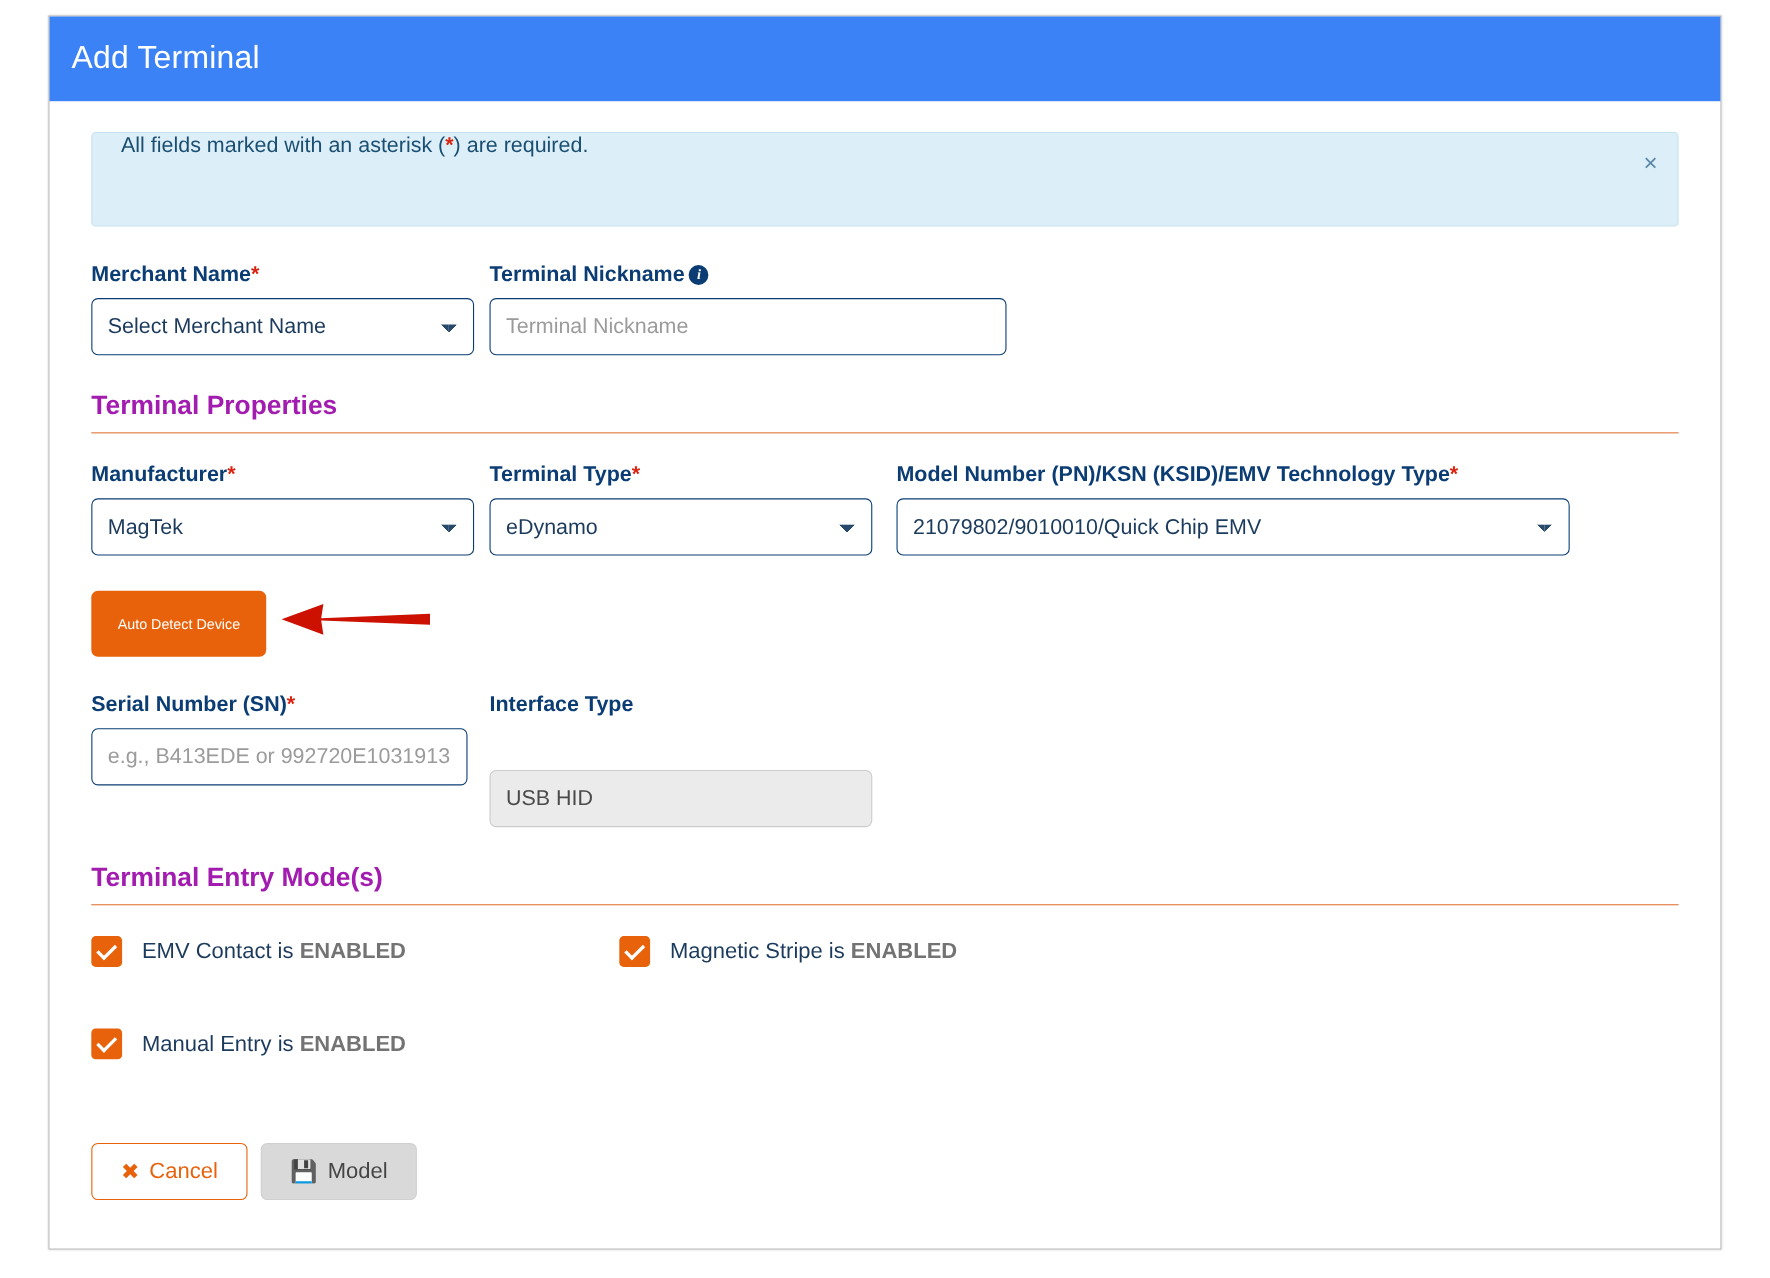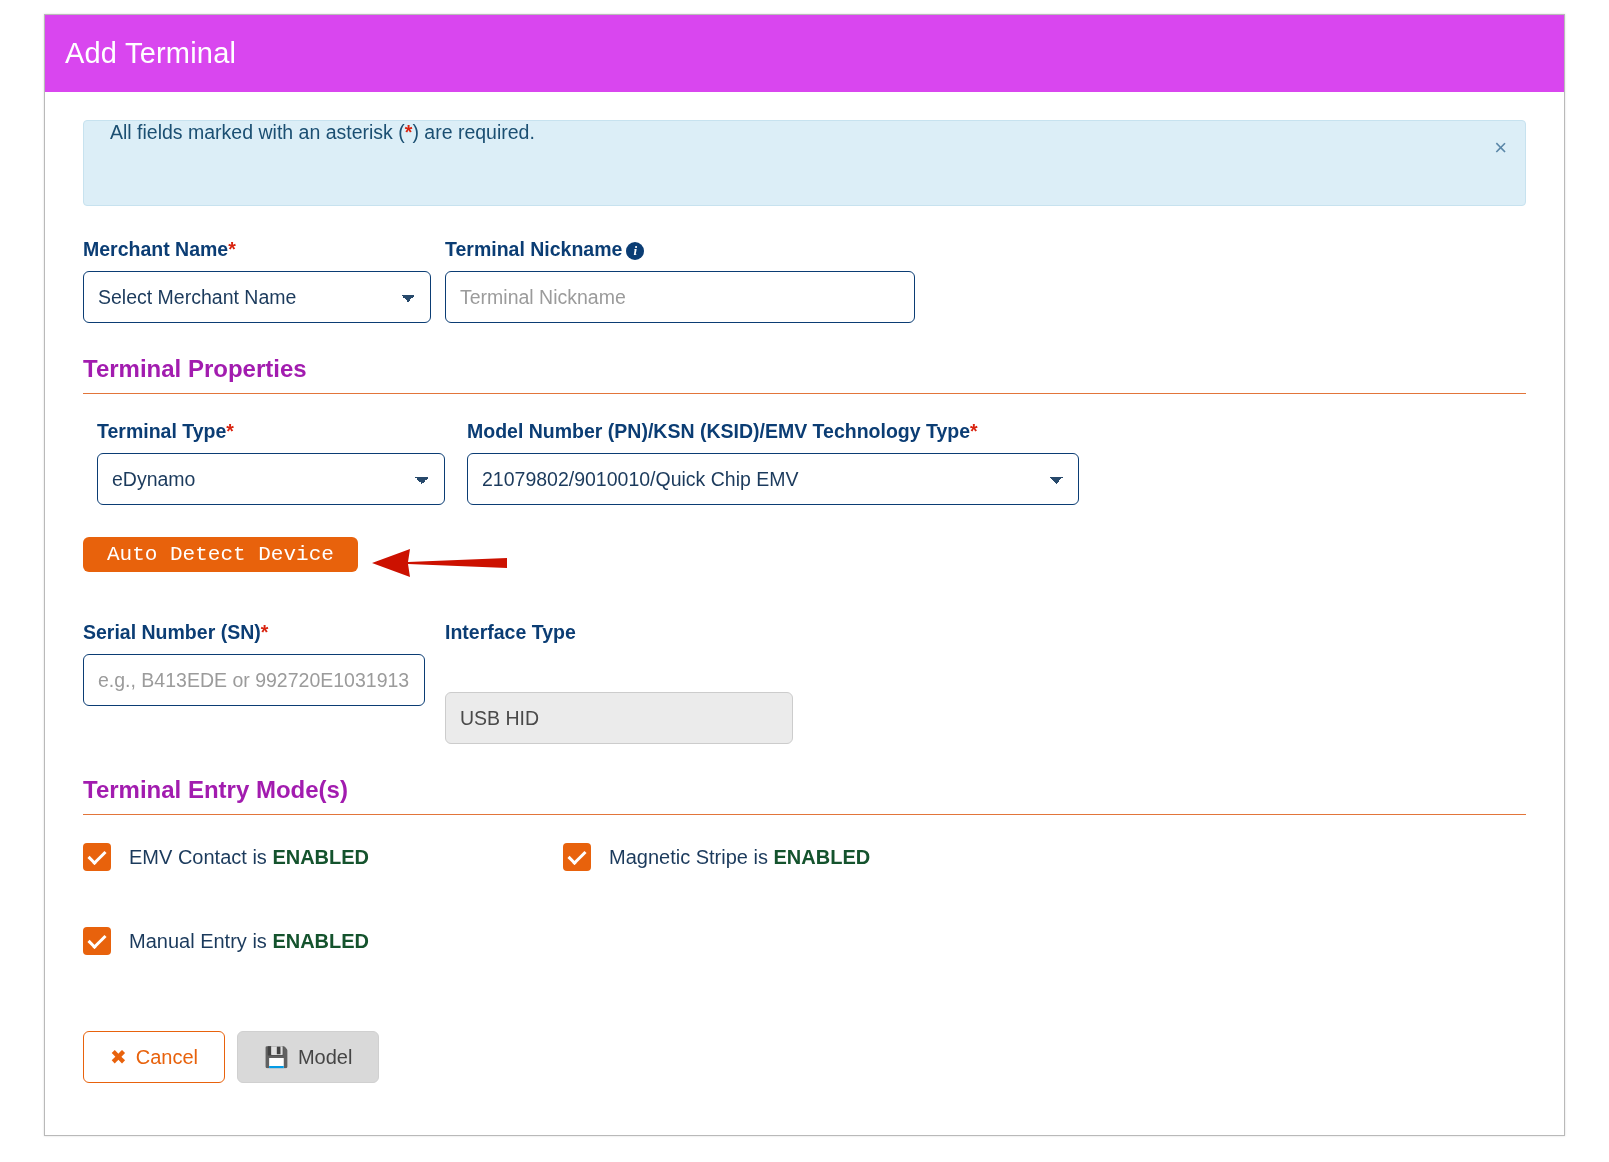--- a/index.html
+++ b/index.html
@@ -26,21 +26,21 @@
     top: 14px;
     width: 1521px;
     height: 1122px;
     border: 1px solid #b9b9b9;
     box-sizing: border-box;
     background: #ffffff;
     box-shadow: 0 0 2px rgba(0,0,0,0.15);
   }
   .modal-header {
     height: 77px;
-    background: #d946ef;
+    background: #3b82f6;
     display: flex;
     align-items: center;
     padding-left: 20px;
     box-sizing: border-box;
   }
   .modal-title {
     color: #ffffff;
     font-size: 29px;
     font-weight: normal;
     letter-spacing: 0.2px;
@@ -166,25 +166,25 @@
     color: #a21caf;
     font-size: 24px;
     font-weight: bold;
   }
 
   .btn-orange {
     background: #e8620c;
     color: #ffffff;
     border: none;
     border-radius: 6px;
-    font-size: 21px;
+    font-size: 13px;
     padding: 0 24px;
-    height: 35px;
-    cursor: pointer;
-    font-family: Liberation Mono, monospace;
+    height: 60px;
+    cursor: pointer;
+    font-family: Liberation Sans, sans-serif;
   }
 
   .arrow-wrap {
     margin-left: 14px;
     display: flex;
     align-items: center;
     height: 52px;
   }
 
   .checkbox-row {
@@ -211,21 +211,21 @@
     border-width: 0 3px 3px 0;
     transform: rotate(45deg);
   }
   .cbx-label {
     margin-left: 18px;
     font-size: 20px;
     color: #1b3a5c;
   }
   .cbx-label b {
     font-weight: bold;
-    color: #14532d;
+    color: #737373;
   }
 
   .footer-btns {
     display: flex;
     align-items: center;
     margin-top: 76px;
   }
   .btn-cancel {
     background: #ffffff;
     color: #e8620c;
@@ -291,20 +291,28 @@
           </div>
           <input class="control light" style="width: 470px;" type="text" placeholder="Terminal Nickname">
         </div>
       </div>
 
       <div class="section-head">
         <span class="section-title">Terminal Properties</span>
       </div>
 
       <div class="row" style="margin-top:26px;">
+        <div class="field" style="width:348px;">
+          <div class="label">
+            <span>Manufacturer</span><span class="req">*</span>
+          </div>
+          <select class="control" style="width:348px;">
+            <option>MagTek</option>
+          </select>
+        </div>
 
         <div class="field" style="margin-left:14px; width:348px;">
           <div class="label">
             <span>Terminal Type</span><span class="req">*</span>
           </div>
           <select class="control" style="width:348px;">
             <option>eDynamo</option>
           </select>
         </div>
 

